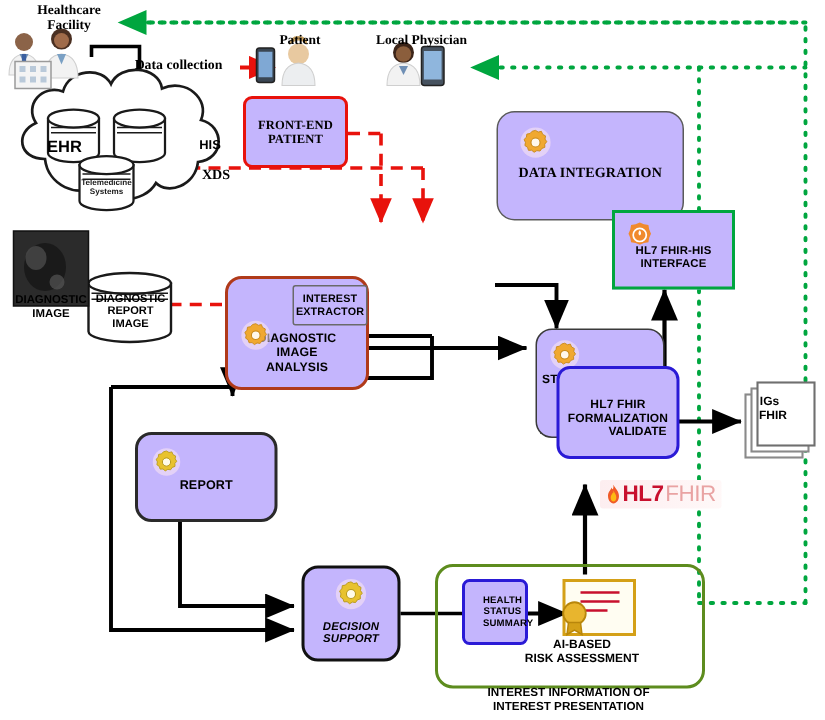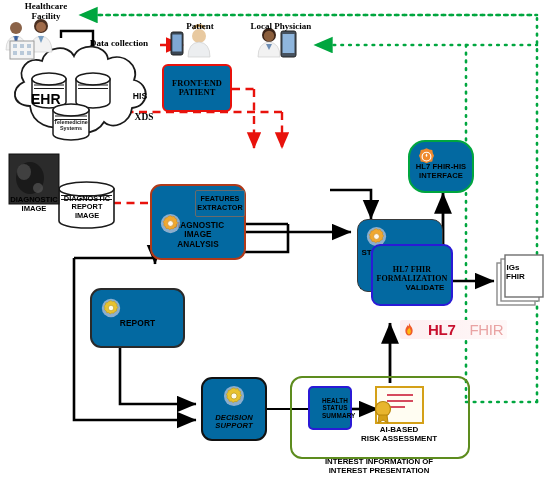--- a/index.html
+++ b/index.html
@@ -1,19 +1,19 @@
 <!DOCTYPE html>
 <html><head>
 <meta charset="utf-8">
 <style>
   html,body{margin:0;padding:0;background:#ffffff;}
   body{width:550px;height:480px;overflow:hidden;font-family:"Liberation Sans",sans-serif;}
   #stage{position:relative;width:550px;height:480px;background:#fff;}
   .node{position:absolute;box-sizing:border-box;display:flex;flex-direction:column;
-        align-items:center;justify-content:center;text-align:center;background:#0369a1;}
+        align-items:center;justify-content:center;text-align:center;background:#c4b5fd;}
   .nd-title{font-weight:bold;line-height:1.12;letter-spacing:.1px;color:#000;}
   .serif{font-family:"Liberation Serif",serif;}
   .lbl{position:absolute;font-weight:bold;color:#000;text-align:center;line-height:1.14;}
   .gear{position:absolute;width:22px;height:22px;}
   svg{display:block;}
   .sv{position:absolute;left:0;top:0;width:550px;height:480px;pointer-events:none;}
 </style>
 </head>
 <body>
 
@@ -196,45 +196,55 @@
     </g>
   </svg>
 
   <div class="node" style="left:162px;top:64px;width:70px;height:48px;border:2.2px solid #e8120c;border-radius:6px;">
     <div class="nd-title serif" style="font-size:8.4px;">
       <div>FRONT-END</div>
       <div>PATIENT</div>
     </div>
   </div>
 
+  <div class="node" style="left:331px;top:74px;width:125px;height:73px;border:1.8px solid #5a5a5a;border-radius:12px;">
+    <div class="gear" style="left:14px;top:9px;">
+      <svg viewBox="0 0 24 24" width="22" height="22">
+        <circle cx="12" cy="12" r="11" fill="#fde8f2" opacity=".55"></circle>
+        <path d="M12,3.2 l2,1.2 l2.3,-.5 l.9,2.2 l2.1,1.1 l-.4,2.3 l1.3,1.9 l-1.5,1.8 l.1,2.3 l-2.2,.8 l-1.3,1.9 l-2.3,-.3 l-2,1.2 l-1.8,-1.5 l-2.3,.1 l-.7,-2.2 l-1.9,-1.3 l.4,-2.3 l-1,-2.1 l1.7,-1.6 l.3,-2.3 l2.3,-.4 l1.6,-1.7 z" fill="#f0a830" stroke="#c98a1c" stroke-width=".7"></path>
+        <circle cx="12" cy="12" r="3.3" fill="#fff8ec" stroke="#c98a1c" stroke-width=".8"></circle>
+      </svg>
+    </div>
+    <div class="nd-title serif" style="font-size:9.4px;margin-top:12px;">DATA INTEGRATION</div>
+  </div>
 
 
   <div class="node" style="left:150px;top:184px;width:96px;height:76px;border:2px solid #b03a1a;border-radius:11px;">
     <div class="gear" style="left:8px;top:27px;">
       <svg viewBox="0 0 24 24" width="21" height="21">
         <circle cx="12" cy="12" r="11" fill="#fde8f2" opacity=".55"></circle>
         <path d="M12,3.2 l2,1.2 l2.3,-.5 l.9,2.2 l2.1,1.1 l-.4,2.3 l1.3,1.9 l-1.5,1.8 l.1,2.3 l-2.2,.8 l-1.3,1.9 l-2.3,-.3 l-2,1.2 l-1.8,-1.5 l-2.3,.1 l-.7,-2.2 l-1.9,-1.3 l.4,-2.3 l-1,-2.1 l1.7,-1.6 l.3,-2.3 l2.3,-.4 l1.6,-1.7 z" fill="#f0a830" stroke="#c98a1c" stroke-width=".7"></path>
         <circle cx="12" cy="12" r="3.3" fill="#fff8ec" stroke="#c98a1c" stroke-width=".8"></circle>
       </svg>
     </div>
     <div class="nd-title" style="font-size:8.2px;margin-top:26px;">
       <div>DIAGNOSTIC</div>
       <div>IMAGE</div>
       <div>ANALYSIS</div>
     </div>
   </div>
 
   <div class="node" style="left:195px;top:190px;width:50px;height:27px;border:1.4px solid #6a6a6a;border-radius:2px;">
     <div class="nd-title" style="font-size:7.2px;">
-      <div>FEATURES</div>
+      <div>INTEREST</div>
       <div>EXTRACTOR</div>
     </div>
   </div>
 
-  <div class="node" style="left:408px;top:140px;width:66px;height:53px;border:2.2px solid #00a63f;border-radius:17px;text-align:center;">
+  <div class="node" style="left:408px;top:140px;width:82px;height:53px;border:2.2px solid #00a63f;border-radius:0;text-align:center;">
     <div style="position:absolute;left:6px;top:5px;">
       <svg viewBox="0 0 24 24" width="21" height="21">
         <path d="M12,1.5 l3.2,1.4 l3.4,.6 l.6,3.4 l1.4,3.1 l-1.4,3.1 l-.6,3.4 l-3.4,.6 l-3.2,1.4 l-3.2,-1.4 l-3.4,-.6 l-.6,-3.4 l-1.4,-3.1 l1.4,-3.1 l.6,-3.4 l3.4,-.6 z" fill="#f08a2e"></path>
         <circle cx="12" cy="11" r="5" fill="none" stroke="#fff" stroke-width="1.3"></circle>
         <path d="M12,7.5 q2,2.5 0,4 q-2,-1.5 0,-4z" fill="#fff"></path>
       </svg>
     </div>
     <div class="nd-title" style="font-size:7.6px;margin-top:10px;">
       <div>HL7 FHIR-HIS</div>
       <div>INTERFACE</div>
@@ -245,21 +255,21 @@
     <div class="gear" style="left:8px;top:6px;">
       <svg viewBox="0 0 24 24" width="21" height="21">
         <circle cx="12" cy="12" r="11" fill="#fde8f2" opacity=".55"></circle>
         <path d="M12,3.2 l2,1.2 l2.3,-.5 l.9,2.2 l2.1,1.1 l-.4,2.3 l1.3,1.9 l-1.5,1.8 l.1,2.3 l-2.2,.8 l-1.3,1.9 l-2.3,-.3 l-2,1.2 l-1.8,-1.5 l-2.3,.1 l-.7,-2.2 l-1.9,-1.3 l.4,-2.3 l-1,-2.1 l1.7,-1.6 l.3,-2.3 l2.3,-.4 l1.6,-1.7 z" fill="#f0a830" stroke="#c98a1c" stroke-width=".7"></path>
         <circle cx="12" cy="12" r="3.3" fill="#fff8ec" stroke="#c98a1c" stroke-width=".8"></circle>
       </svg>
     </div>
     <div class="nd-title" style="font-size:8px;margin-top:29px;">STANDARDIZATION</div>
   </div>
 
-  <div class="node" style="left:371px;top:244px;width:82px;height:62px;border:2.2px solid #2a1ad6;border-radius:9px;font-family:Liberation Serif, serif;">
+  <div class="node" style="left:371px;top:244px;width:82px;height:62px;border:2.2px solid #2a1ad6;border-radius:9px;">
     <div class="nd-title" style="font-size:8px;">
       <div>HL7 FHIR</div>
       <div>FORMALIZATION</div>
     </div>
   </div>
 
   <div class="node" style="left:90px;top:288px;width:95px;height:60px;border:2px solid #2a2a2a;border-radius:11px;">
     <div class="gear" style="left:9px;top:8px;">
       <svg viewBox="0 0 24 24" width="20" height="20">
         <circle cx="12" cy="12" r="11" fill="#fde8f2" opacity=".55"></circle>
@@ -298,21 +308,21 @@
   </div>
 
   <div class="lbl serif" style="left:176px;top:21px;width:48px;font-size:9px;">Patient</div>
 
   <div class="lbl serif" style="left:241px;top:21px;width:80px;font-size:9px;">Local Physician</div>
 
   <div class="lbl serif" style="left:78px;top:38px;width:82px;font-size:9.2px;">Data collection</div>
 
   <div class="lbl serif" style="left:124px;top:112px;width:40px;font-size:9.4px;">XDS</div>
 
-  <div class="lbl" style="left:31px;top:92px;width:24px;font-size:14px;">EHR</div>
+  <div class="lbl" style="left:31px;top:92px;width:24px;font-size:11px;">EHR</div>
 
   <div class="lbl" style="left:75px;top:92px;width:36px;font-size:8.6px;margin-left:47px;">HIS</div>
 
   <div class="lbl" style="left:48px;top:119px;width:46px;font-size:5.4px;color:#1a1a1a;">
     <div>Telemedicine</div>
     <div>Systems</div>
   </div>
 
   <div class="lbl" style="left:2px;top:196px;width:64px;font-size:7.6px;">
     <div>DIAGNOSTIC</div>
@@ -325,31 +335,31 @@
     <div>IMAGE</div>
   </div>
 
   <div class="lbl" style="left:506px;top:263px;width:14px;font-size:8px;">
     <div>IGs</div>
     <div>FHIR</div>
   </div>
 
   <div class="lbl" style="left:394px;top:283px;width:62px;font-size:8px;">VALIDATE</div>
 
-  <div class="lbl" style="left:351px;top:425px;width:96px;font-size:8px;">
+  <div class="lbl" style="left:340px;top:425px;width:96px;font-size:8px;">
     <div>AI-BASED</div>
     <div>RISK ASSESSMENT</div>
   </div>
 
   <div class="lbl" style="left:308px;top:458px;width:142px;font-size:7.8px;">
     <div>INTEREST INFORMATION OF</div>
     <div>INTEREST PRESENTATION</div>
   </div>
 
-  <div style="position:absolute;left:400px;top:320px;display:flex;align-items:center;gap:14px;
+  <div style="position:absolute;left:400px;top:320px;display:flex;align-items:center;gap:1px;
               background:linear-gradient(90deg,#fdeef0,#fff8f8);padding:1px 4px;border-radius:2px;">
     <span style="line-height:1;">
       <svg viewBox="0 0 12 16" width="10" height="13">
         <path d="M6,0 C7.5,4 10.5,5 10.5,9.5 C10.5,13 8.5,15.5 6,15.5 C3.5,15.5 1.5,13 1.5,9.5 C1.5,6 3.5,5 4.5,2.5 C5,4.5 6,5 6,0z" fill="#f05a28"></path>
         <path d="M6,5 C7,7.5 8.3,8.2 8.3,10.6 C8.3,12.6 7.2,14 6,14 C4.8,14 3.7,12.6 3.7,10.6 C3.7,8.6 5,8 5.3,6.5 C5.5,7.6 6,7.8 6,5z" fill="#fdb913"></path>
       </svg>
     </span>
     <span style="font-size:15px;font-weight:bold;color:#c8102e;letter-spacing:-.3px;">HL7</span>
     <span style="font-size:15px;font-weight:normal;color:#e9a3a3;letter-spacing:-.3px;">FHIR</span>
   </div>

